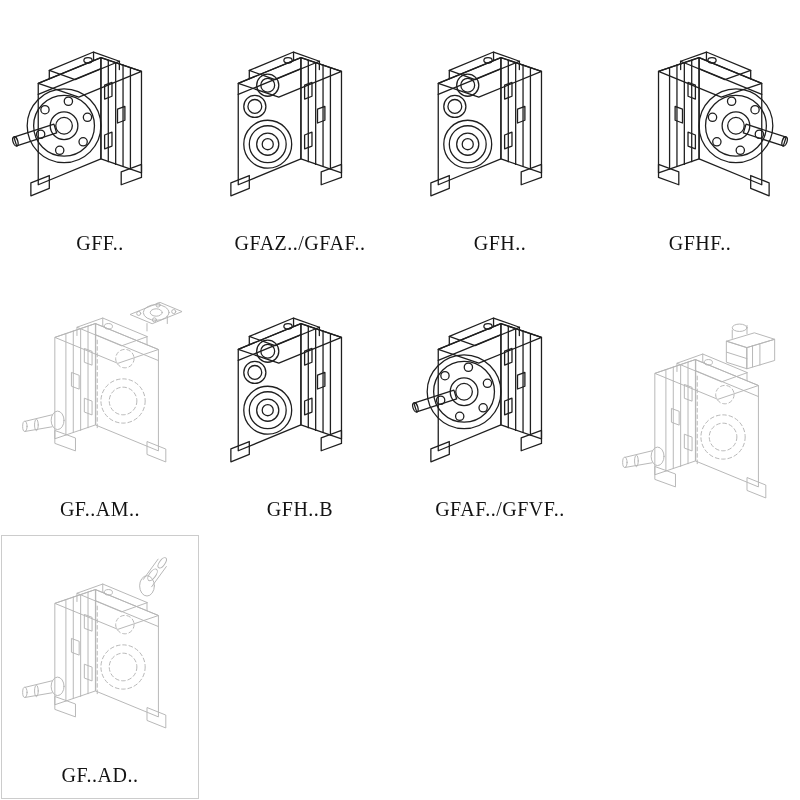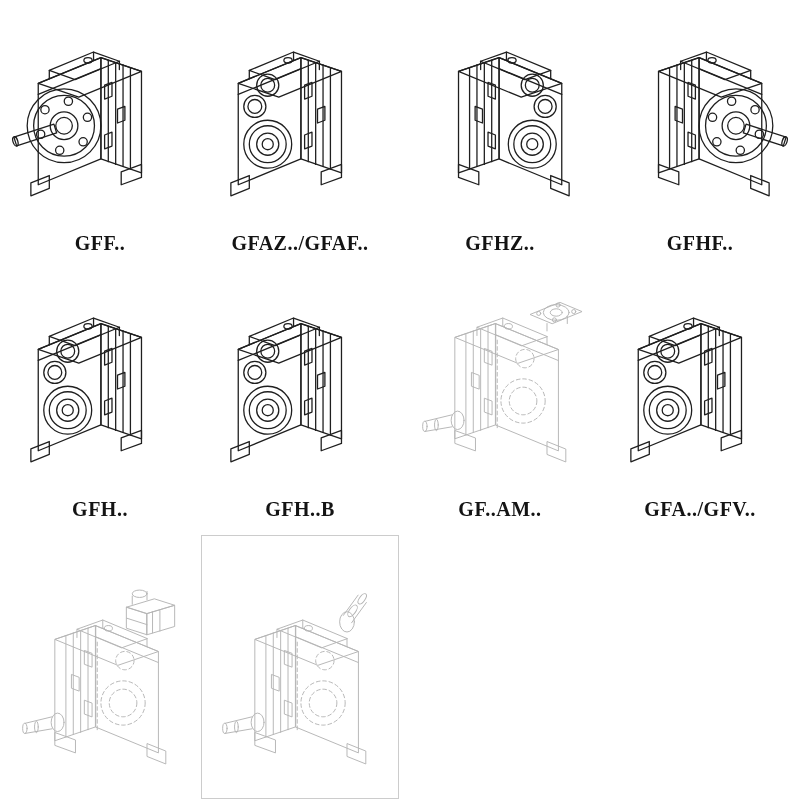--- a/index.html
+++ b/index.html
@@ -9,21 +9,21 @@
           grid-template-columns:repeat(4,200px);
           grid-template-rows:repeat(3,266px); padding-top:2px; }
   .cell { display:flex; flex-direction:column; align-items:center;
           justify-content:flex-end; overflow:hidden; }
   .art { width:196px; height:218px; display:flex; align-items:center; justify-content:center; }
   .art svg { width:188px; height:212px; fill:none; stroke:#1f1f1f; stroke-width:1.4;
              stroke-linejoin:round; stroke-linecap:round; }
   .cell.faint .art svg { stroke:#b5b5b5; stroke-width:1.05; }
   .art svg.mirror { transform:scaleX(-1); }
   .label { height:36px; display:flex; align-items:flex-start; justify-content:center;
-           font-weight:700; font-size:20px; letter-spacing:0.5px; color:#141414;
+           font-weight:400; font-size:20px; letter-spacing:0.5px; color:#141414;
            white-space:nowrap; }
   .cell.boxed { outline:1px solid #cccccc; outline-offset:-2px; }
   .defs-holder { position:absolute; width:0; height:0; overflow:hidden; }
 </style>
 </head>
 <body>
 
 <svg class="defs-holder" aria-hidden="true">
   <defs>
     <g id="gb-geom">
@@ -152,93 +152,85 @@
   <figure class="cell">
     <div class="art">
       <svg viewBox="0 0 190 230">
           <use href="#gb-geom"></use>
           <use href="#gb-bores-geom"></use>
         </svg>
     </div>
     <figcaption class="label">GFAZ../GFAF..</figcaption>
   </figure>
 
+
+  <figure class="cell">
+    <div class="art">
+      <svg viewBox="0 0 190 230">
+          <use href="#gb-geom"></use>
+          <use href="#gb-bores-geom"></use>
+        </svg>
+    </div>
+    <figcaption class="label">GFH..</figcaption>
+  </figure>
+
   <figure class="cell">
     <div class="art">
       <svg viewBox="0 0 190 230" class="mirror">
           <use href="#gb-geom"></use>
-          <use href="#gb-bores-geom"></use>
-        </svg>
-    </div>
-    <figcaption class="label">GFHZ..</figcaption>
-  </figure>
-
-  <figure class="cell">
-    <div class="art">
-      <svg viewBox="0 0 190 230" class="mirror">
-          <use href="#gb-geom"></use>
           <use href="#gb-flange-geom"></use>
         </svg>
     </div>
     <figcaption class="label">GFHF..</figcaption>
-  </figure>
-
-  <figure class="cell">
-    <div class="art">
-      <svg viewBox="0 0 190 230">
-          <use href="#gb-geom"></use>
-          <use href="#gb-bores-geom"></use>
-        </svg>
-    </div>
-    <figcaption class="label">GFH..</figcaption>
-  </figure>
-
-  <figure class="cell">
-    <div class="art">
-      <svg viewBox="0 0 190 230">
-          <use href="#gb-geom"></use>
-          <use href="#gb-bores-geom"></use>
-        </svg>
-    </div>
-    <figcaption class="label">GFH..B</figcaption>
   </figure>
 
   <figure class="cell faint">
     <div class="art">
       <svg viewBox="0 0 190 230">
           <use href="#gb-back-geom"></use>
           <use href="#att-flange"></use>
         </svg>
     </div>
     <figcaption class="label">GF..AM..</figcaption>
   </figure>
 
-
-
   <figure class="cell">
     <div class="art">
       <svg viewBox="0 0 190 230">
           <use href="#gb-geom"></use>
           <use href="#gb-bores-geom"></use>
         </svg>
     </div>
-    <figcaption class="label">GFA../GFV..</figcaption>
-  </figure>
+    <figcaption class="label">GFH..B</figcaption>
+  </figure>
+
+
+  <figure class="cell">
+    <div class="art">
+      <svg viewBox="0 0 190 230">
+          <use href="#gb-geom"></use>
+          <use href="#gb-flange-geom"></use>
+        </svg>
+    </div>
+    <figcaption class="label">GFAF../GFVF..</figcaption>
+  </figure>
+
 
   <figure class="cell faint">
     <div class="art">
       <svg viewBox="0 0 190 230">
           <use href="#gb-back-geom"></use>
           <use href="#att-adapter"></use>
         </svg>
     </div>
   </figure>
 
   <figure class="cell faint boxed">
     <div class="art">
       <svg viewBox="0 0 190 230">
           <use href="#gb-back-geom"></use>
           <use href="#att-shaft"></use>
         </svg>
     </div>
+    <figcaption class="label">GF..AD..</figcaption>
   </figure>
 
 </div>
 
 </body></html>

